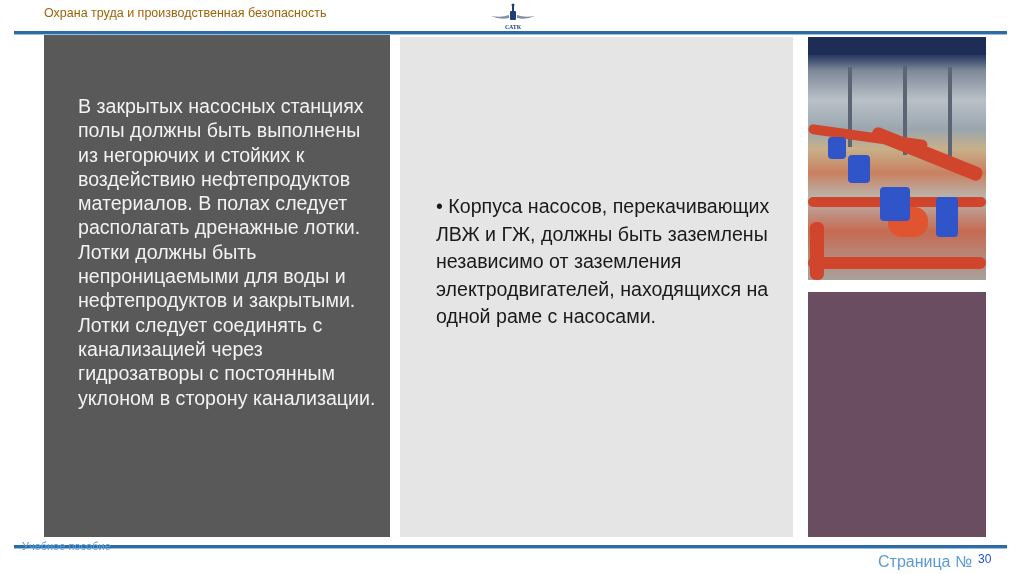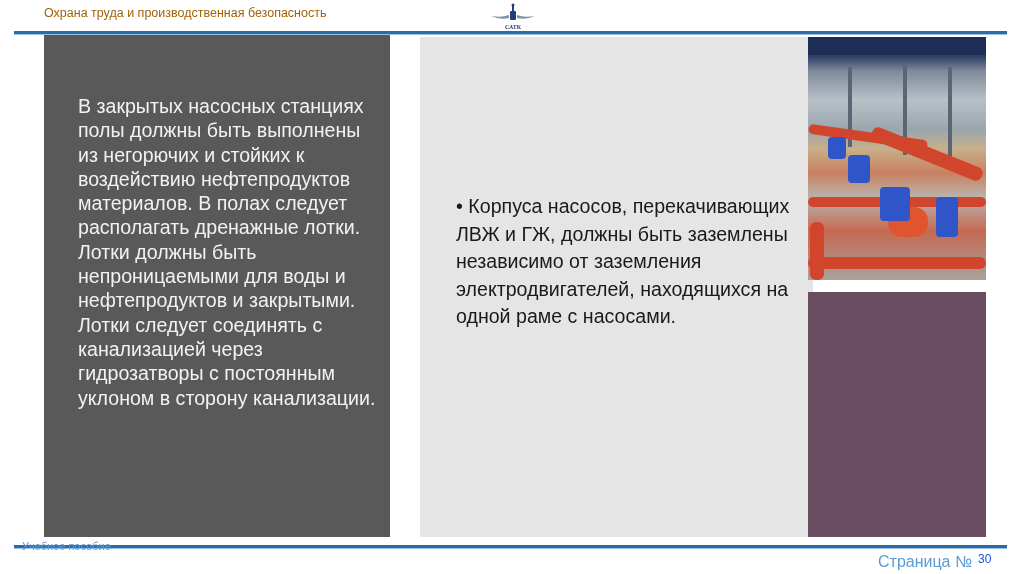--- a/index.html
+++ b/index.html
@@ -6,21 +6,21 @@
     body { width:1024px; height:574px; background:#ffffff; position:relative; overflow:hidden;
       font-family: "Liberation Sans", "DejaVu Sans", sans-serif; }
     .hdr-title { position:absolute; left:44px; top:6px; font-size:12.5px; color:#a16207; }
     .logo { position:absolute; left:488px; top:2px; width:50px; height:30px; }
     .rule { position:absolute; left:14px; width:993px; height:3px; background:#2e6aa3; border-bottom:1.5px solid #9cc0e3; }
     .rule.top { top:31px; }
     .rule.bottom { top:545px; }
     .panel-dark { position:absolute; left:37px; top:35px; width:346px; height:502px; background:#595959;margin-left:7px; }
     .panel-dark .txt { position:absolute; left:34px; top:59px; width:300px; color:#f2f2f2;
       font-size:19.6px; line-height:24.3px; }
-    .panel-gray { position:absolute; left:400px; top:37px; width:393px; height:500px; background:#e5e5e5;margin-left:20px; }
+    .panel-gray { position:absolute; left:400px; top:37px; width:393px; height:500px; background:#e5e5e5; }
     .panel-gray .txt { position:absolute; left:36px; top:156px; width:340px; color:#1a1a1a;
       font-size:19.6px; line-height:27.5px; }
     .photo { position:absolute; left:808px; top:37px; width:178px; height:243px; overflow:hidden;
       background: linear-gradient(180deg,#1b2a4a 0%,#2e3e66 8%,#7f8a99 14%,#b9c0c7 26%,#9aa6ae 38%,#c7b08a 46%,#c98060 56%,#b9b4ae 66%,#c66a52 80%,#a8a29d 100%); }
     .photo .pipe { position:absolute; background:#d2452d; border-radius:6px; }
     .photo .motor { position:absolute; background:#2f55c8; border-radius:4px; }
     .photo .beam { position:absolute; background:#5b6573; }
     .purple { position:absolute; left:808px; top:292px; width:178px; height:245px; background:#6b4d62; }
     .ftr-left { position:absolute; left:22px; top:540px; font-size:11px; color:#5b9bd5; }
     .ftr-page { position:absolute; left:878px; top:553px; font-size:16px; color:#5b9bd5; }

